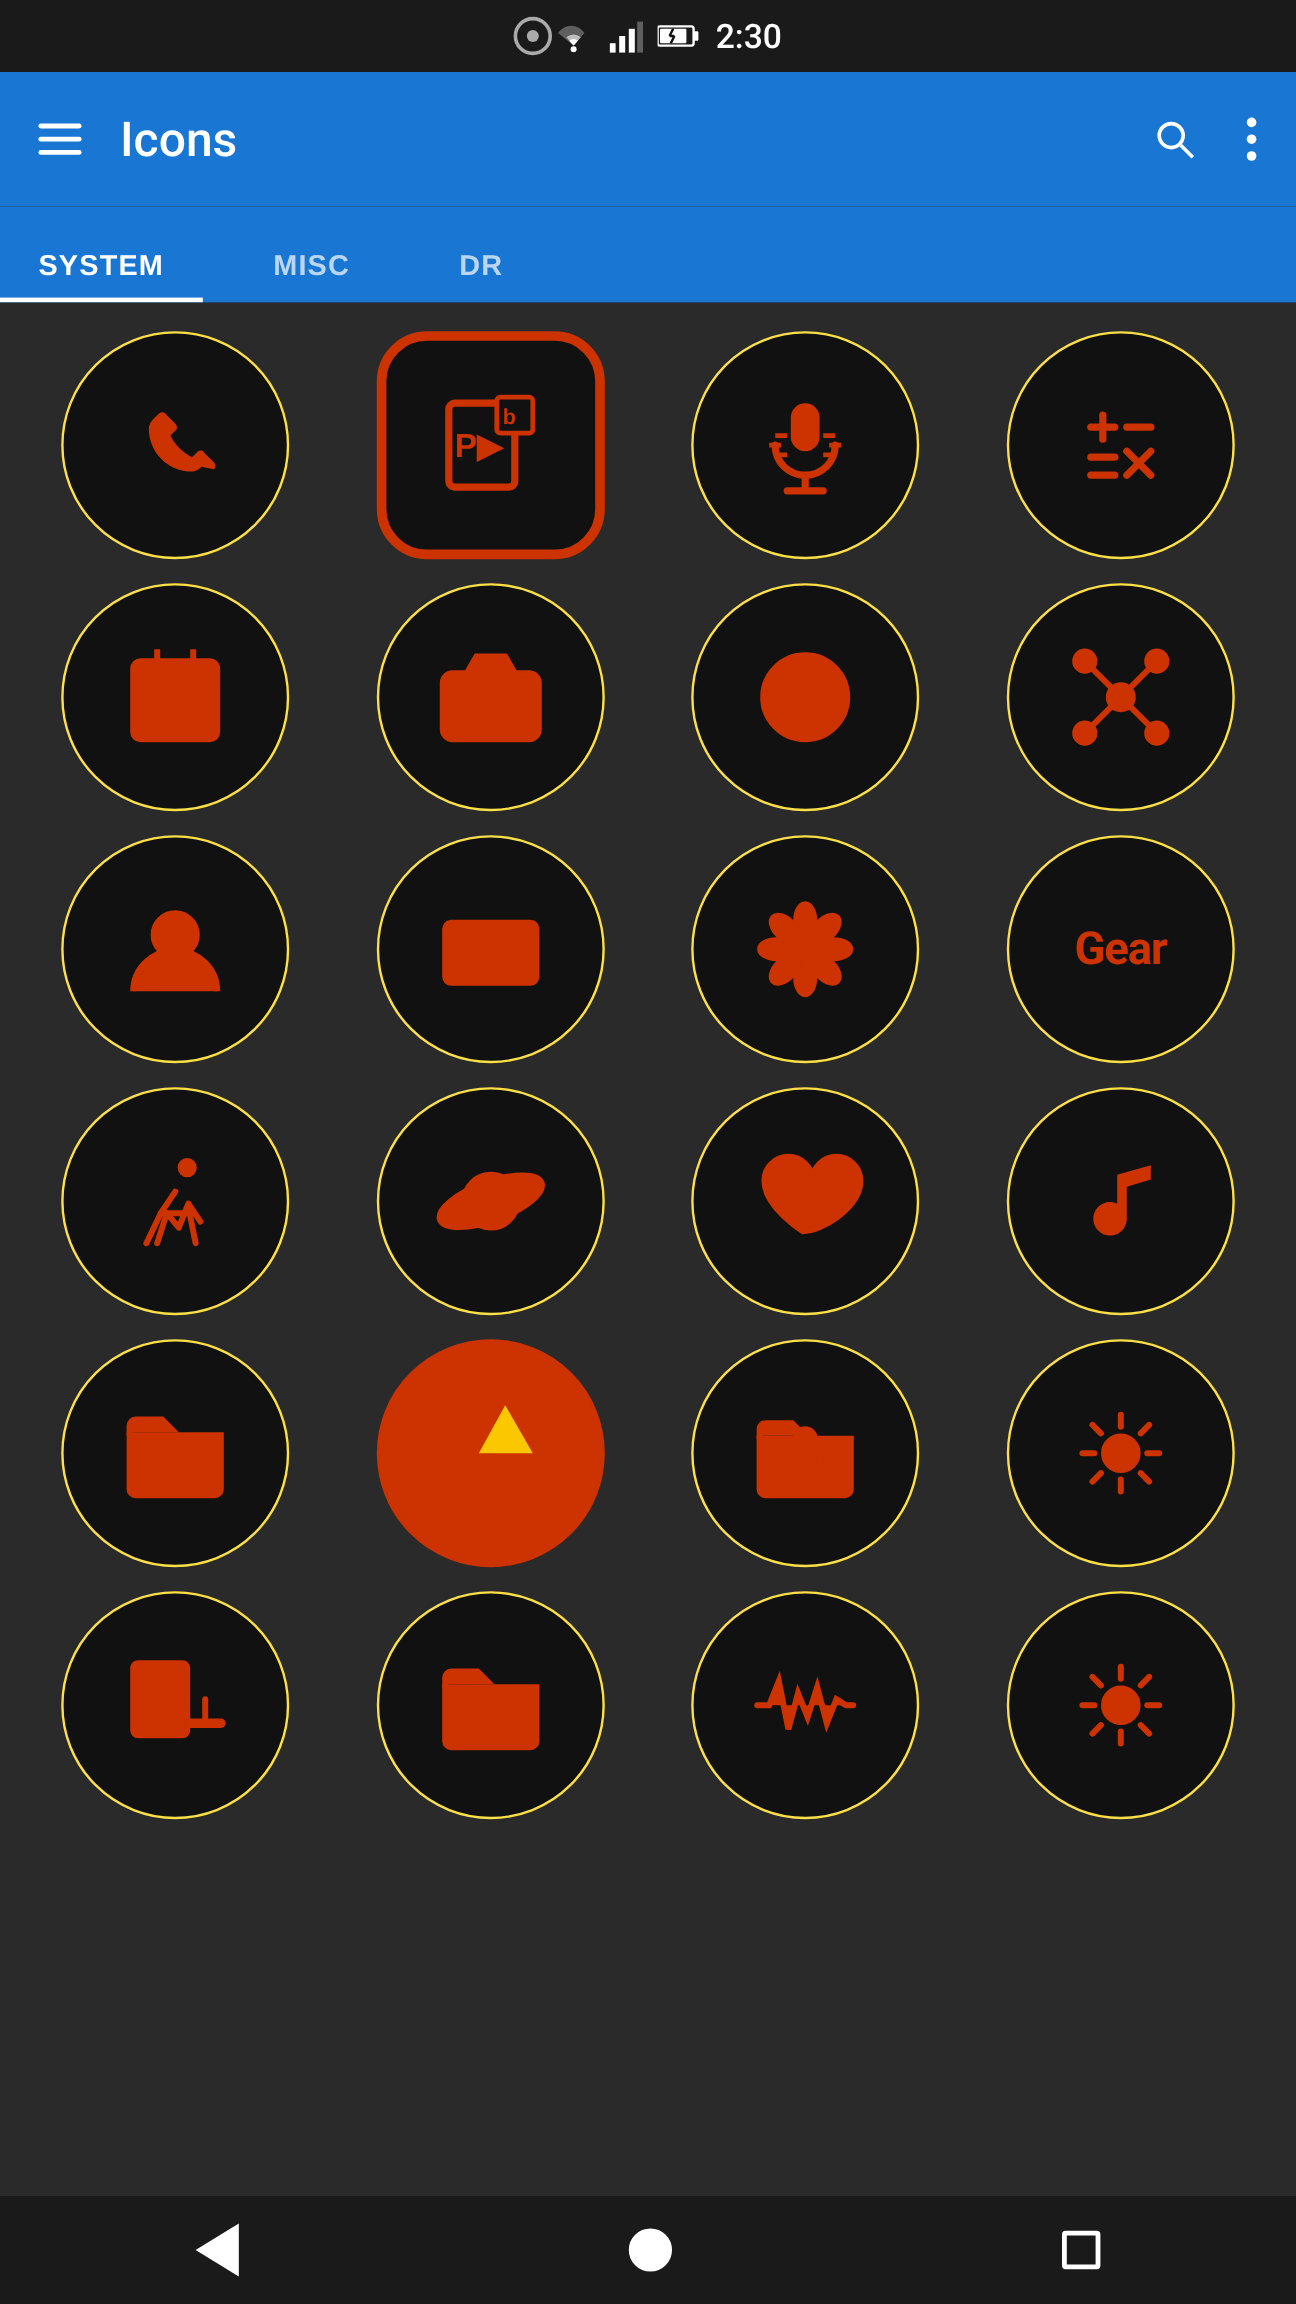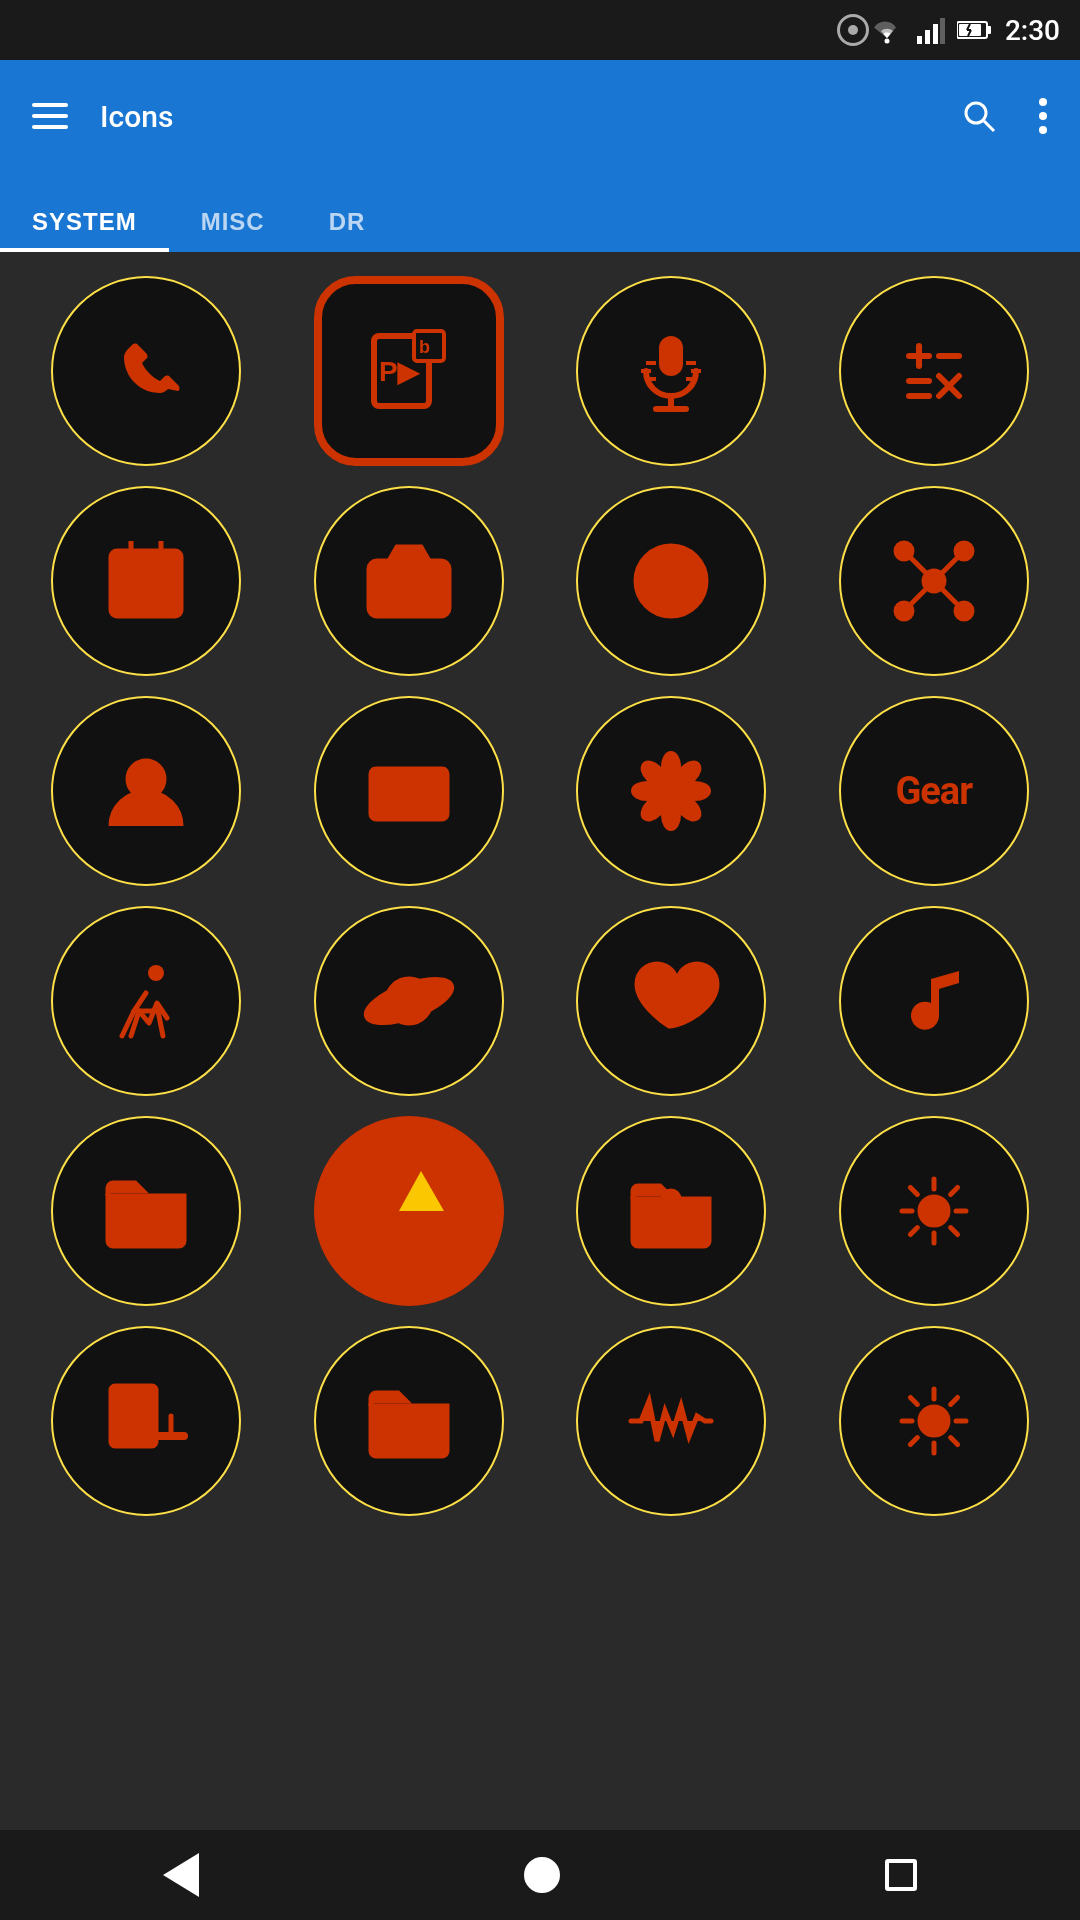--- a/index.html
+++ b/index.html
@@ -13,21 +13,21 @@
       overflow-x: hidden;
     }
 
     
     .status-bar {
       width: 100%;
       height: 60px;
       background: #1a1a1a;
       display: flex;
       align-items: center;
-      justify-content: flex-end;
+      justify-content: center;
       padding: 0 20px;
     }
     .status-left {
       display: flex;
       align-items: center;
       gap: 10px;
     }
     .status-camera {
       width: 32px;
       height: 32px;
@@ -76,21 +76,21 @@
     }
     .menu-btn span {
       display: block;
       width: 36px;
       height: 4px;
       background: white;
       border-radius: 2px;
     }
     .app-title {
       color: white;
-      font-size: 30px;
+      font-size: 40px;
       font-weight: 500;
       flex: 1;
     }
     .app-bar-actions {
       display: flex;
       align-items: center;
       gap: 24px;
     }
     .icon-btn {
       background: none;
@@ -105,20 +105,21 @@
     }
 
     
     .tab-bar {
       width: 100%;
       height: 80px;
       background: #1976D2;
       display: flex;
       align-items: flex-end;
       overflow: hidden;
+      gap: 27px;
     }
     .tab-item {
       padding: 0 32px 16px;
       color: rgba(255,255,255,0.7);
       font-size: 24px;
       font-weight: 600;
       letter-spacing: 1px;
       cursor: pointer;
       border: none;
       background: none;

